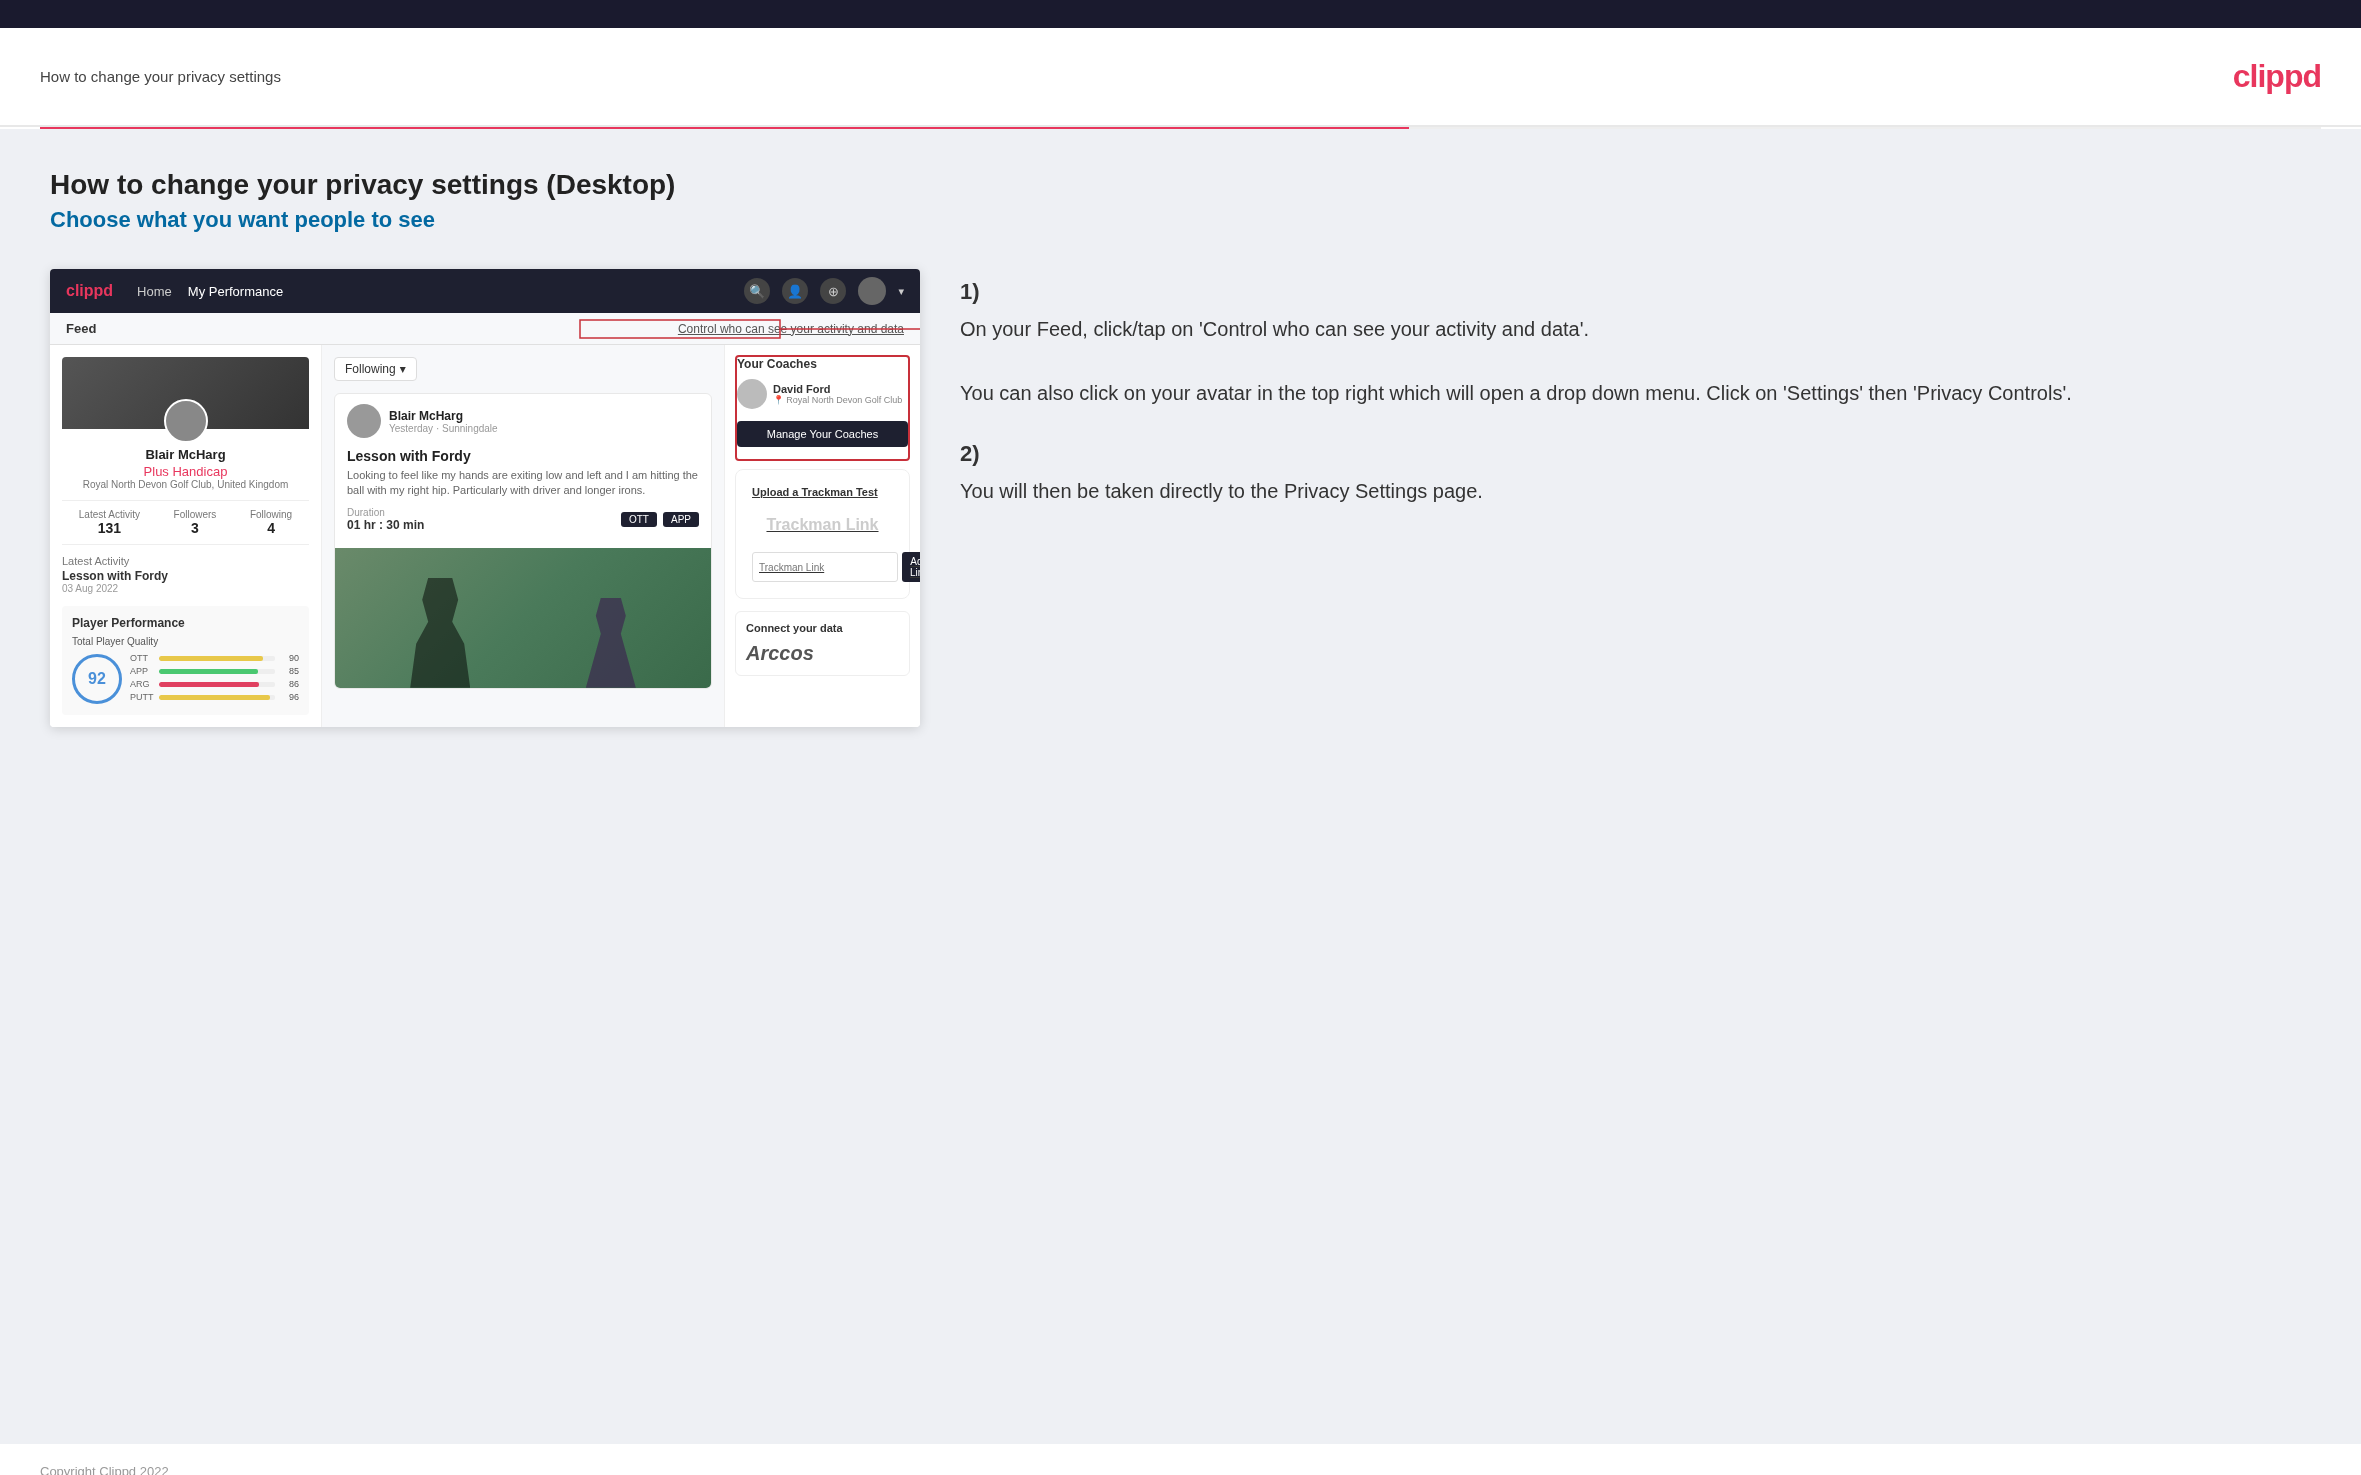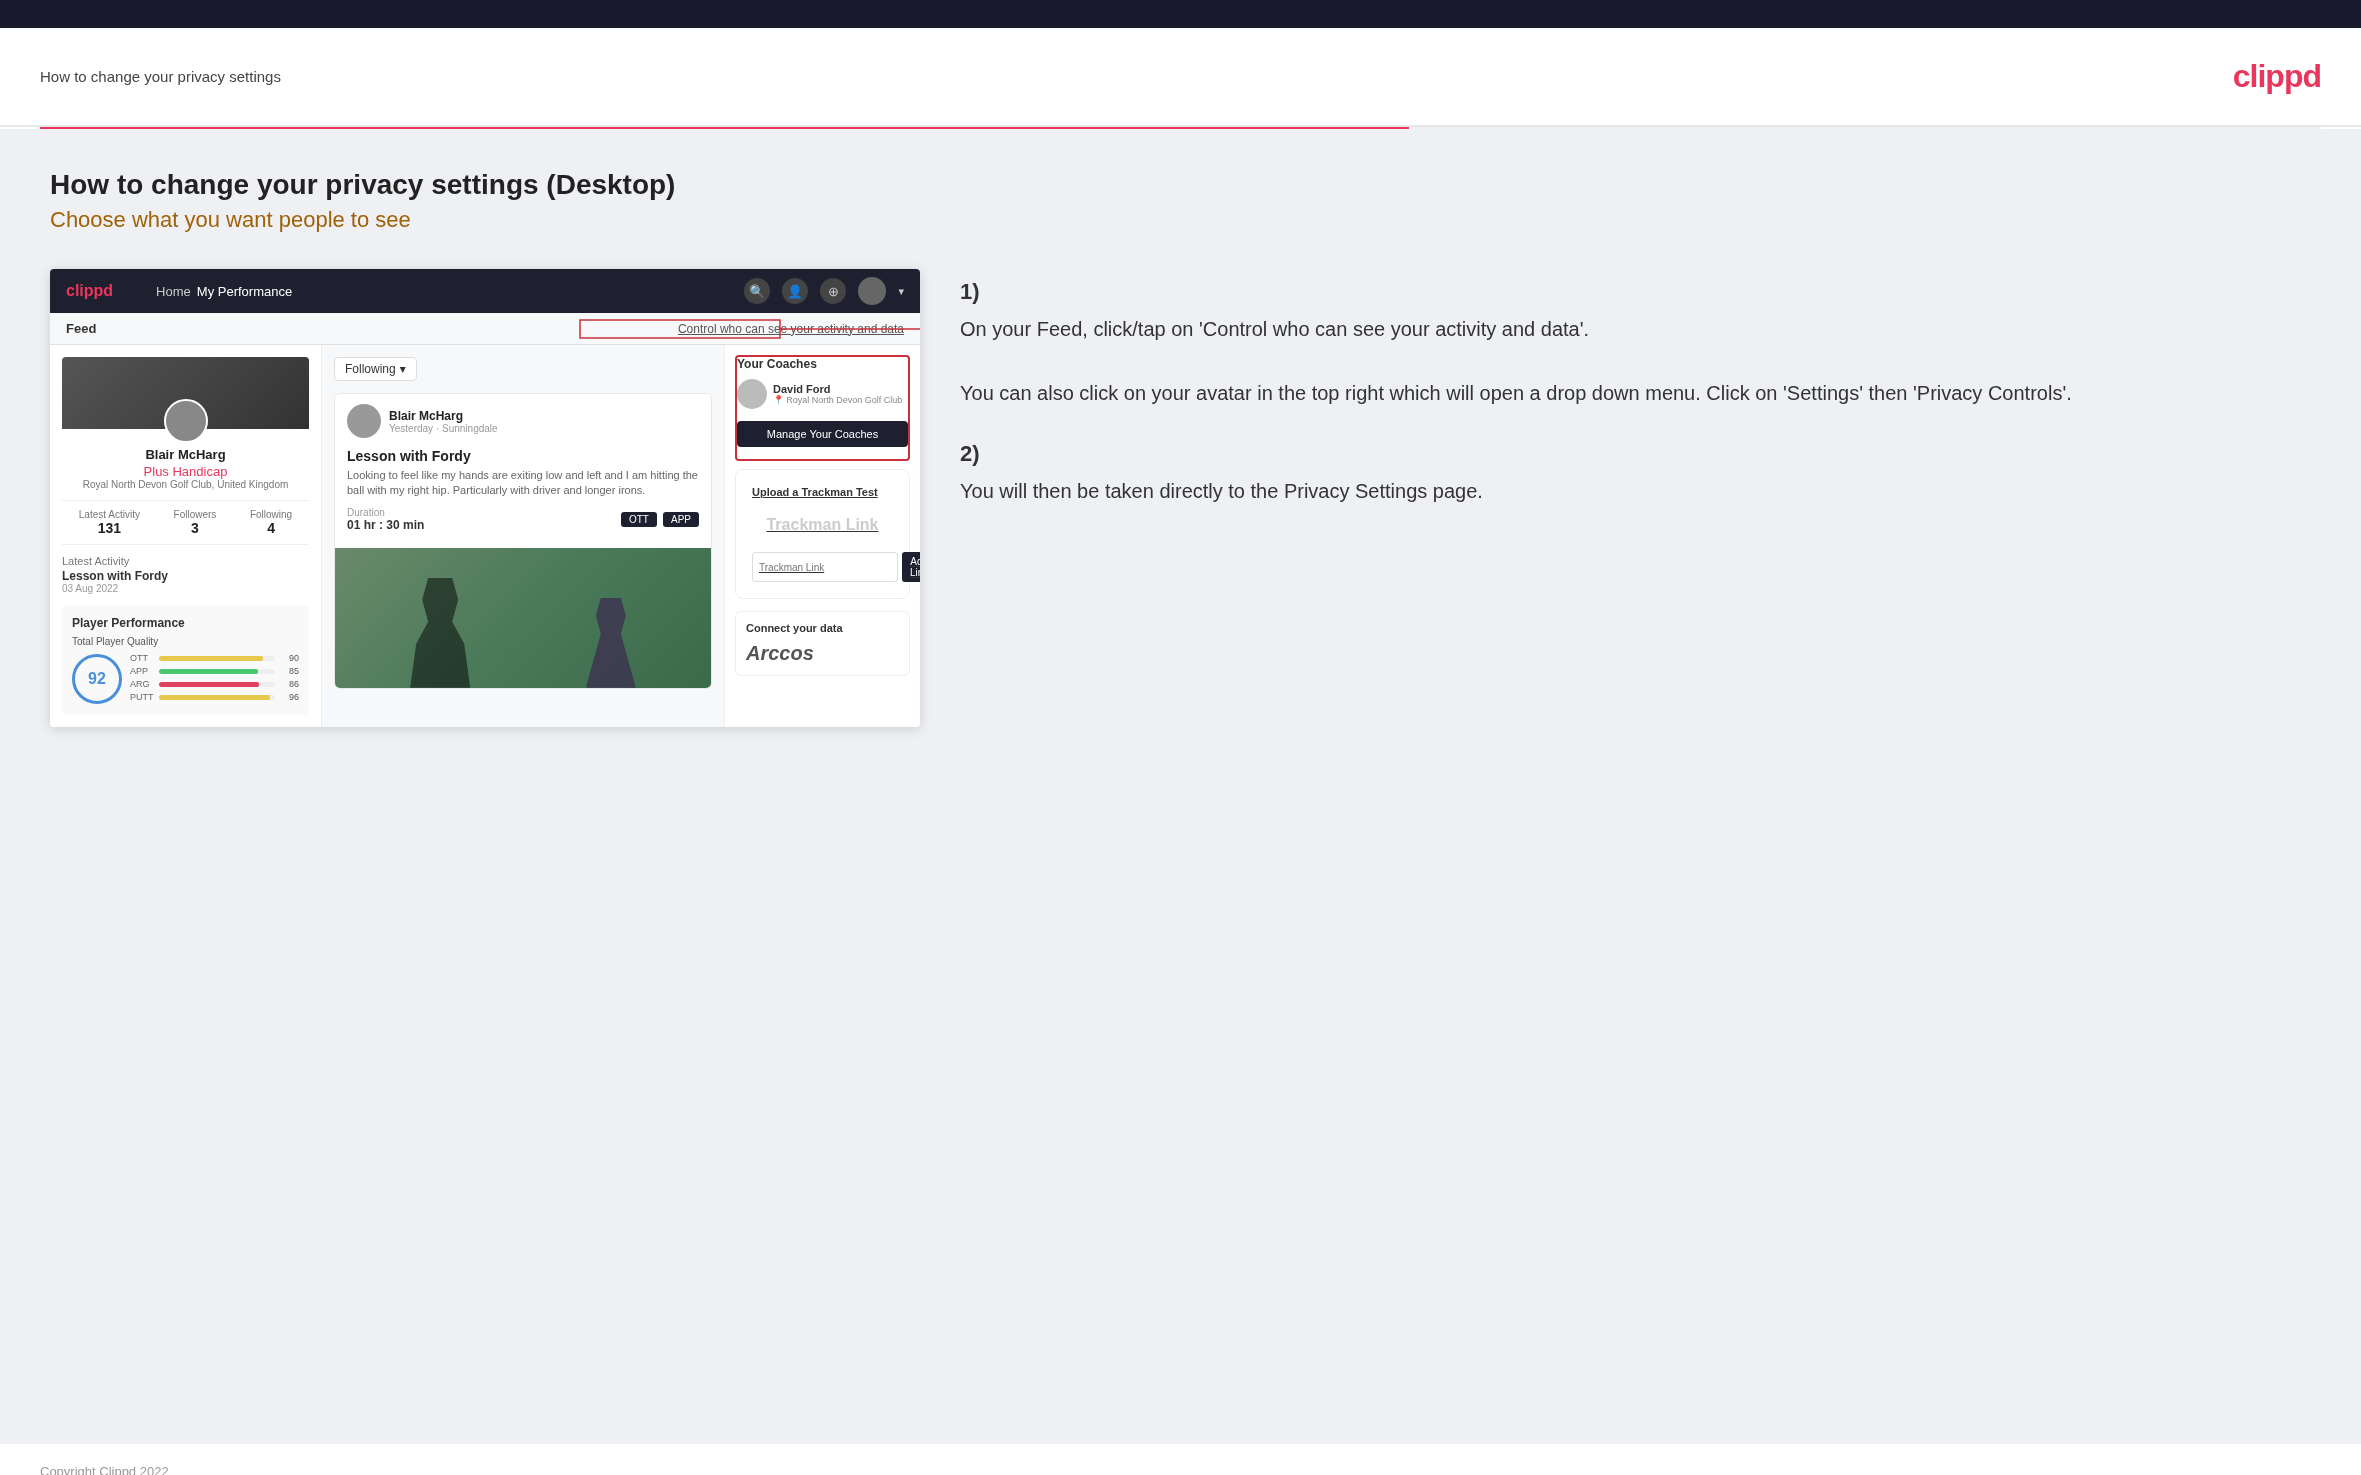--- a/index.html
+++ b/index.html
@@ -35,22 +35,22 @@
       min-height: calc(100vh - 160px);
     }
     .page-heading {
       font-size: 28px;
       font-weight: 700;
       color: #222;
       margin-bottom: 6px;
     }
     .page-subheading {
       font-size: 22px;
-      color: #a16207;
-      font-weight: 400;
+      color: #0369a1;
+      font-weight: 700;
       margin-bottom: 36px;
     }
 
     
     .content-grid {
       display: flex;
       gap: 40px;
       align-items: flex-start;
     }
     .screenshot-col {
@@ -80,22 +80,21 @@
       height: 44px;
     }
     .mock-nav-logo {
       color: #e8365d;
       font-weight: 700;
       font-size: 16px;
       margin-right: 24px;
     }
     .mock-nav-links {
       display: flex;
-      gap: 6px;
-      margin-left: 19px;
+      gap: 16px;
     }
     .mock-nav-link {
       color: #ccc;
       font-size: 13px;
       text-decoration: none;
     }
     .mock-nav-link.active { color: #fff; }
     .mock-nav-icons {
       margin-left: auto;
       display: flex;

